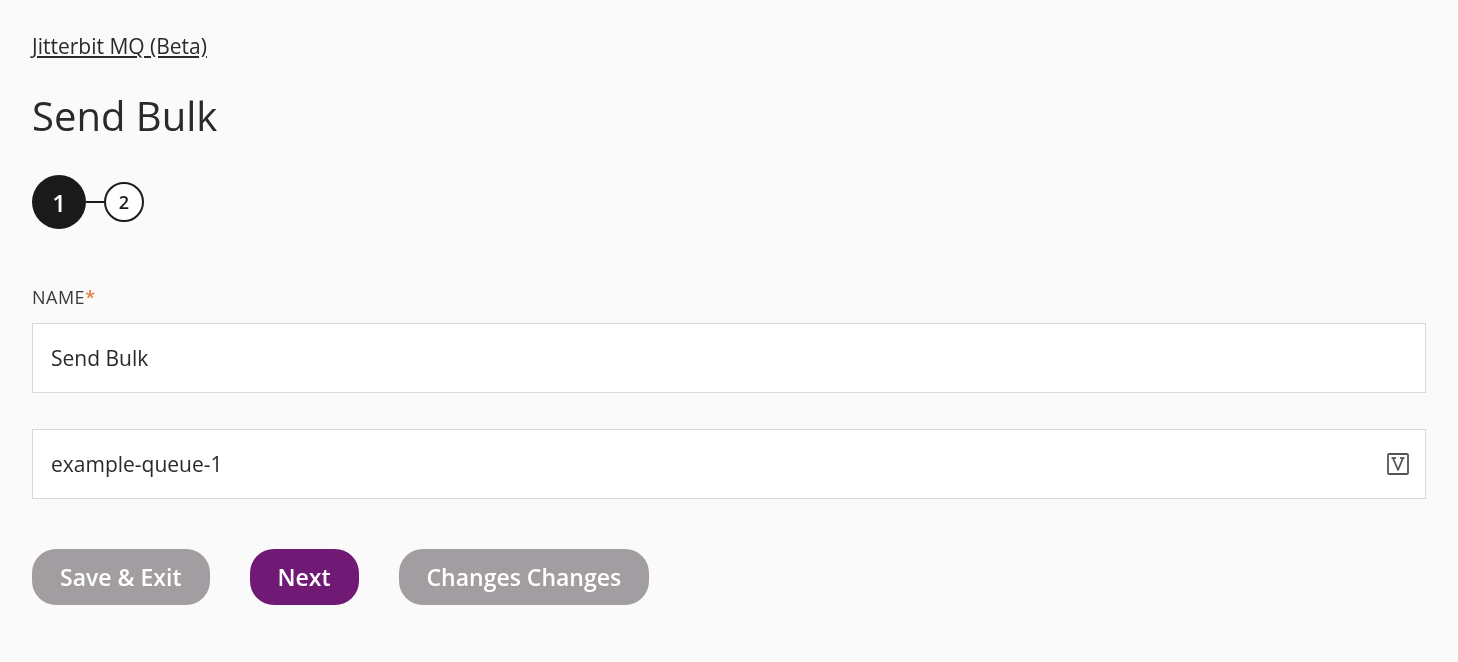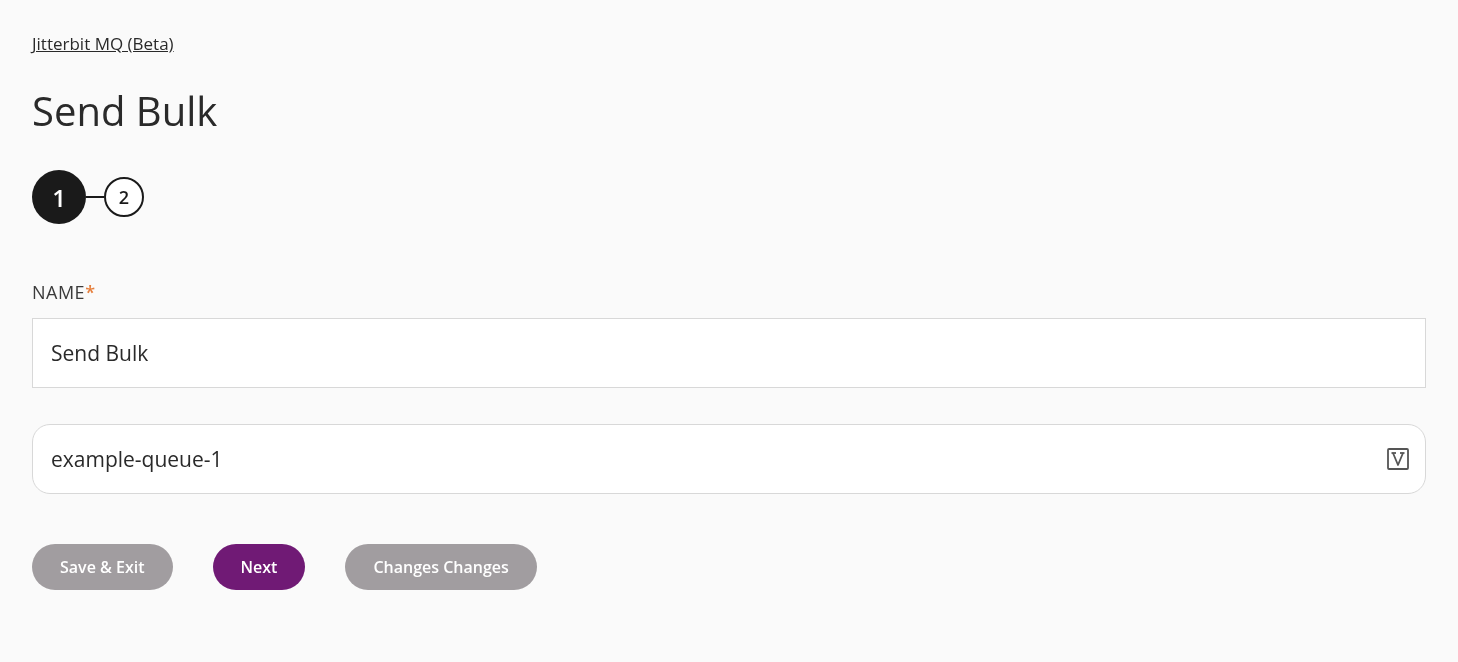--- a/index.html
+++ b/index.html
@@ -10,21 +10,21 @@
     body {
       font-family: 'Open Sans', 'Segoe UI', -apple-system, sans-serif;
       background: #fafafa;
       padding: 32px;
       width: 1458px;
       color: #2a2a2a;
     }
     .breadcrumb-link {
       color: #2a2a2a;
       text-decoration: underline;
-      font-size: 17px;
+      font-size: 21px;
       display: inline-block;
       margin-bottom: 28px;
     }
     .page-title {
       font-size: 40px;
       font-weight: 400;
       color: #2a2a2a;
       margin-bottom: 32px;
     }
     .step-indicator {
@@ -82,21 +82,20 @@
       color: #2a2a2a;
       font-family: inherit;
       outline: none;
     }
     .input-with-icon {
       position: relative;
       width: 100%;
     }
     .input-with-icon .text-input {
       padding-right: 56px;
-      border-radius: 18px;
     }
     .input-icon {
       position: absolute;
       right: 16px;
       top: 50%;
       transform: translateY(-50%);
       width: 24px;
       height: 24px;
       display: flex;
       align-items: center;
@@ -105,21 +104,21 @@
     }
     .button-row {
       display: flex;
       gap: 40px;
       margin-top: 50px;
     }
     .btn {
       border: none;
       border-radius: 24px;
       padding: 12px 28px;
-      font-size: 16px;
+      font-size: 23px;
       font-weight: 600;
       cursor: pointer;
       font-family: inherit;
       color: #ffffff;
     }
     .btn-gray {
       background: #a19da0;
     }
     .btn-orange {
       background: #701a75;

